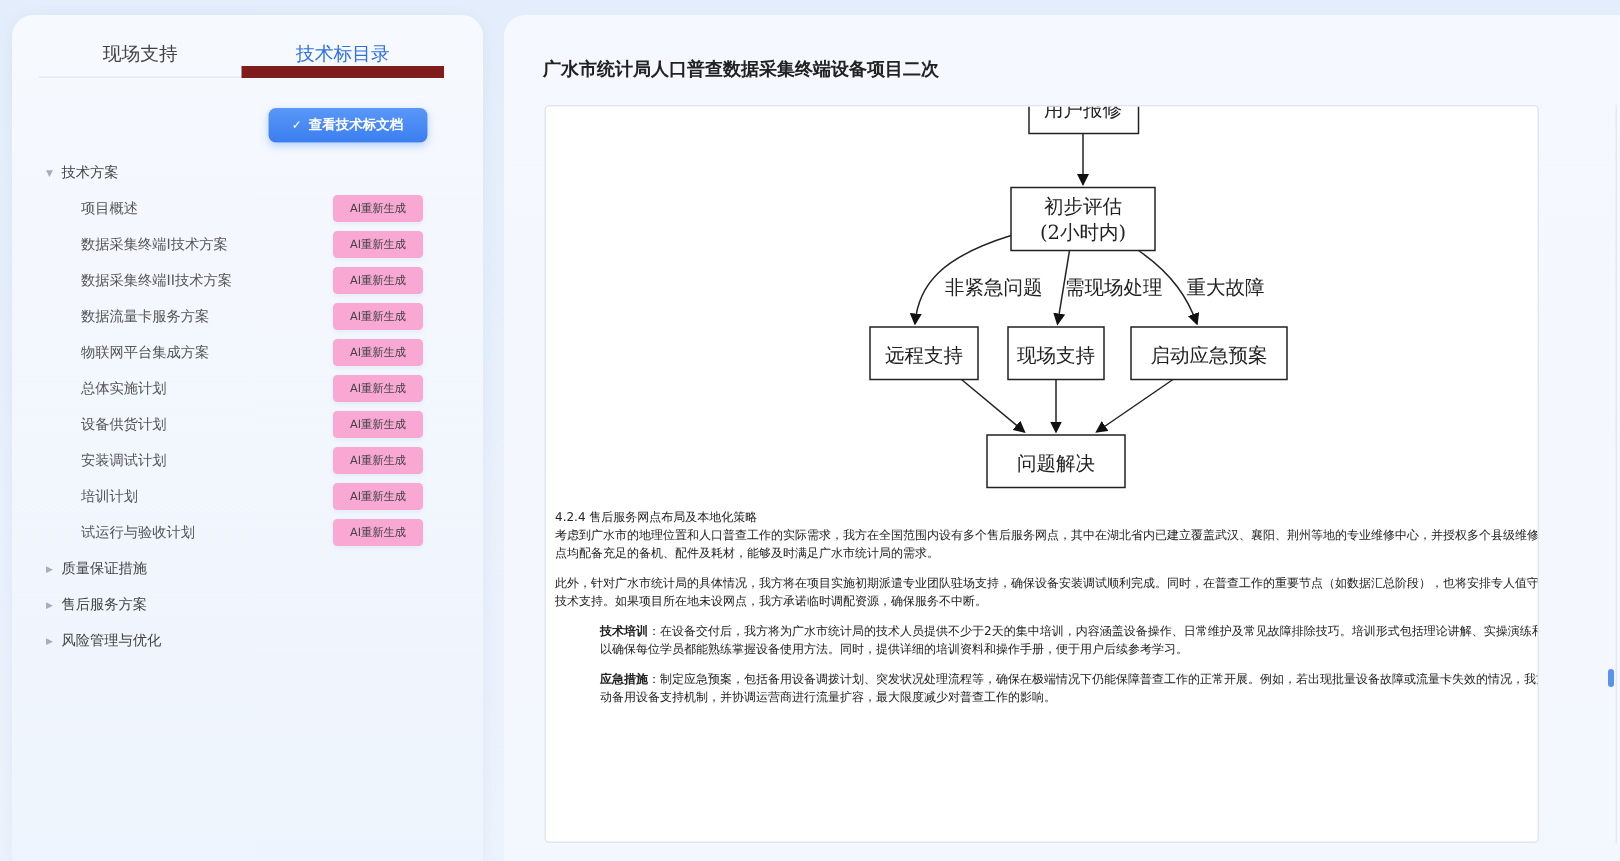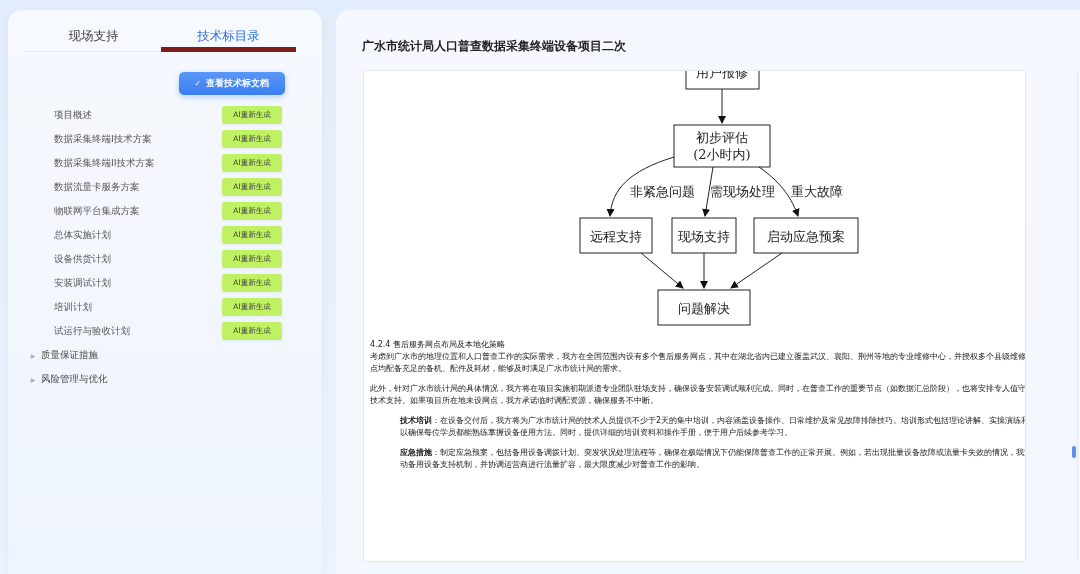--- a/index.html
+++ b/index.html
@@ -10,34 +10,34 @@
     position: relative;
   }
   .sidebar {
     position: absolute; left: 8px; top: 10px; width: 314px; height: 580px;
     background: linear-gradient(180deg, #f6f9fe 0%, #eef4fd 100%);
     border-radius: 14px;
     box-shadow: 0 2px 10px rgba(120,150,200,0.10);
   }
   .tabs { position: absolute; left: 26px; top: 28px; width: 270px; height: 24px; display: flex; border-bottom: 1px solid #e4e9f1; }
   .tab { flex: 1; text-align: center; font-size: 12.5px; color: #444; line-height: 16px; cursor: pointer; }
-  .tab.active { color: #2f6fe0; border-bottom: 5px solid #7f1d1d; margin-bottom: -1px; }
+  .tab.active { color: #2f6fe0; border-bottom: 8px solid #7f1d1d; margin-bottom: -1px; }
   .view-doc-btn {
     position: absolute; left: 179px; top: 72px; width: 106px; height: 23px;
     background: linear-gradient(180deg, #5a97f7 0%, #3a7ef0 100%);
     border-radius: 5px; color: #fff; font-size: 9px; font-weight: bold;
     display: flex; align-items: center; justify-content: center; gap: 3px;
     box-shadow: 0 2px 6px rgba(58,126,240,0.35); cursor: pointer; font-family: Liberation Mono, monospace;
   }
   .tree { position: absolute; left: 28px; top: 103px; width: 260px; }
   .group-header { height: 24px; display: flex; align-items: center; font-size: 9.5px; color: #444; cursor: pointer; }
   .caret { width: 10px; color: #aab; font-size: 6px; margin-right: 3px; display: inline-block; text-align: center; }
   .item { height: 24px; display: flex; align-items: center; justify-content: space-between; padding-left: 26px; font-size: 9.5px; color: #555; }
   .regen-btn {
-    width: 60px; height: 18px; background: #bef264; border-radius: 3px;
+    width: 60px; height: 18px; background: #f9a8d4; border-radius: 3px;
     font-size: 7.5px; color: #444; display: flex; align-items: center; justify-content: center;
     box-shadow: 0 1px 3px rgba(150,170,200,0.15); cursor: pointer; margin-right: 6px;
   }
   .main {
     position: absolute; left: 336px; top: 10px; width: 760px; height: 580px;
     background: linear-gradient(180deg, #f5f8fe 0%, #f3f7fe 100%);
     border-radius: 14px;
   }
   .page-title { position: absolute; left: 362px; top: 38px; font-size: 12px; font-weight: bold; color: #222; }
   .doc {
@@ -60,20 +60,24 @@
 
 <div class="sidebar"></div>
 <div class="tabs">
   <div class="tab">现场支持</div>
   <div class="tab active">技术标目录</div>
 </div>
 <div class="view-doc-btn">✓ 查看技术标文档</div>
 
 <div class="tree">
 
+  <div class="group-header">
+    <span class="caret">▼</span>
+    <span>技术方案</span>
+  </div>
   <div class="item">
       <span>项目概述</span>
       <span class="regen-btn">AI重新生成</span>
     </div>
   <div class="item">
       <span>数据采集终端I技术方案</span>
       <span class="regen-btn">AI重新生成</span>
     </div>
   <div class="item">
       <span>数据采集终端II技术方案</span>
@@ -105,20 +109,24 @@
       <span class="regen-btn">AI重新生成</span>
     </div>
   <div class="item">
       <span>试运行与验收计划</span>
       <span class="regen-btn">AI重新生成</span>
     </div>
 
   <div class="group-header">
     <span class="caret">▶</span>
     <span>质量保证措施</span>
+  </div>
+  <div class="group-header">
+    <span class="caret">▶</span>
+    <span>售后服务方案</span>
   </div>
   <div class="group-header">
     <span class="caret">▶</span>
     <span>风险管理与优化</span>
   </div>
 </div>
 
 <div class="main"></div>
 <div class="page-title">广水市统计局人口普查数据采集终端设备项目二次</div>
 

